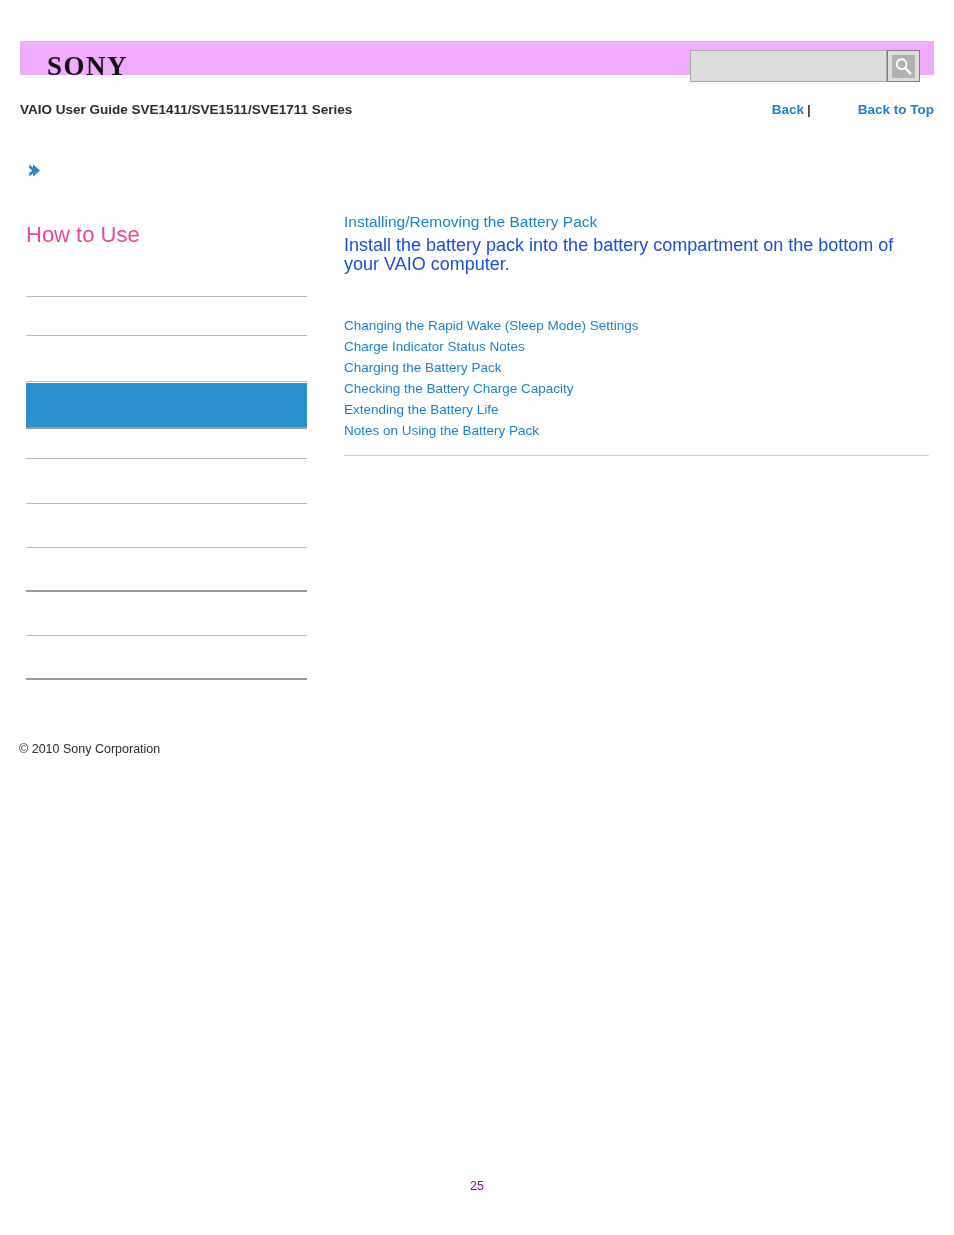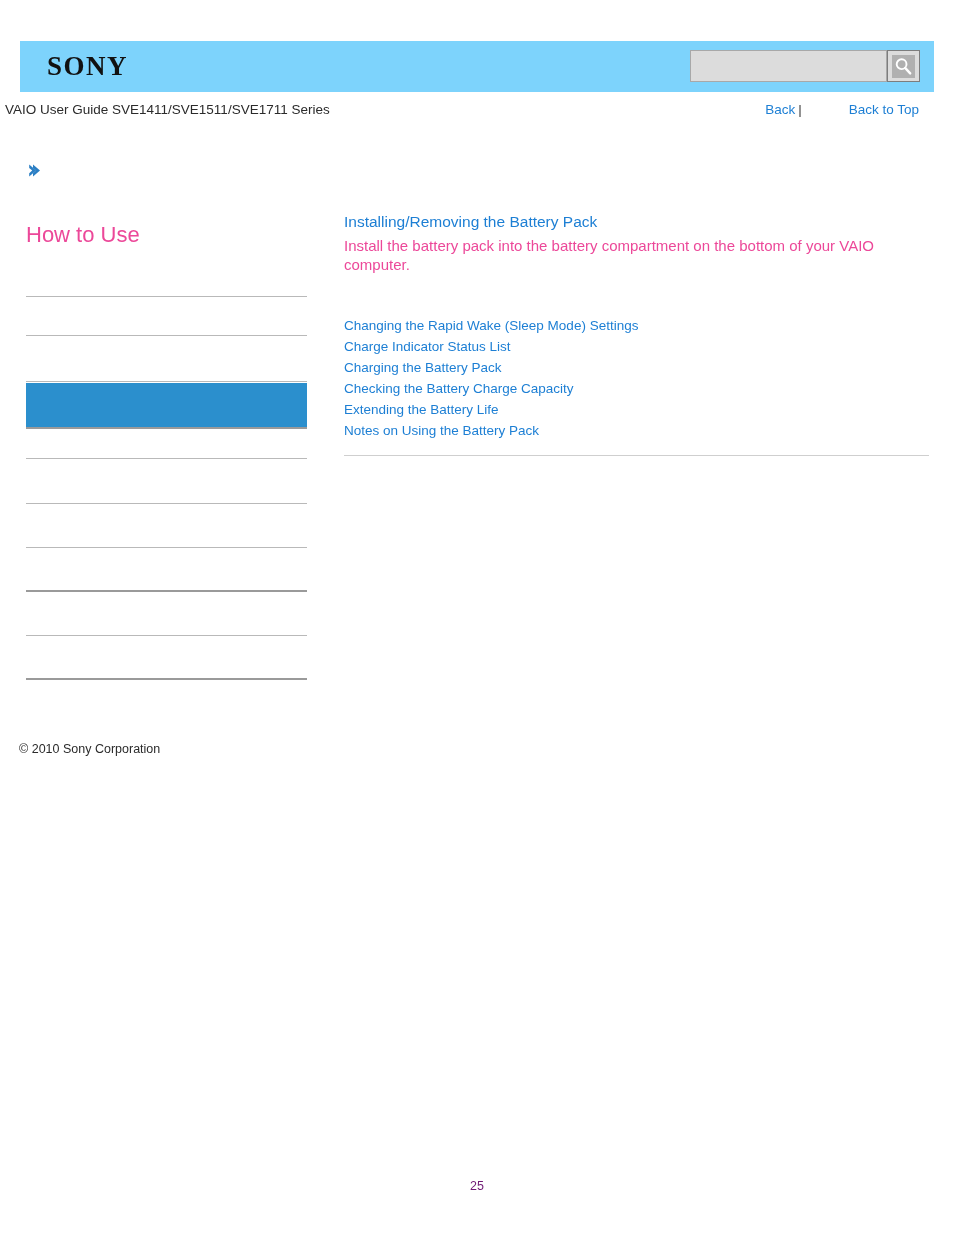--- a/index.html
+++ b/index.html
@@ -24,22 +24,22 @@
     height: 1235px;
     overflow: hidden;
   }
 
   
   .header-bar {
     position: absolute;
     left: 20px;
     top: 41px;
     width: 914px;
-    height: 51px;
-    background: #7dd3fc;
+    height: 34px;
+    background: #f0abfc;
     box-sizing: border-box;
     padding-left: 48px;
   }
   .sony-logo {
     position: absolute;
     left: 27px;
     top: 9px;
     font-family: "Liberation Serif", serif;
     font-weight: bold;
     font-size: 27px;
@@ -91,24 +91,25 @@
   }
   .search-button svg {
     position: absolute;
     left: 2px;
     top: 2px;
   }
 
   
   .title-row {
     position: absolute;
-    left: 5px;
+    left: 20px;
     top: 101px;
     width: 914px;
     height: 20px;
+    font-weight: bold;
   }
   .guide-title {
     position: absolute;
     left: 0;
     top: 0;
     font-size: 13.5px;
     color: #2b2b2b;
     line-height: 18px;
     white-space: nowrap;
   }
@@ -215,22 +216,22 @@
     margin: 0;
     font-weight: normal;
     white-space: nowrap;
   }
   .content-heading a {
     color: #1d7fd4;
     text-decoration: none;
   }
   .content-desc {
     margin: 4px 0 0 0;
-    font-size: 15px;
-    color: #ec4899;
+    font-size: 18px;
+    color: #1d4ed8;
     line-height: 19px;
   }
   .related-list {
     position: absolute;
     left: 0;
     top: 102px;
     width: 585px;
     list-style: none;
     margin: 0;
     padding: 0;
@@ -342,21 +343,21 @@
   <div class="copyright">© 2010 Sony Corporation</div>
 
   <div class="content">
     <h2 class="content-heading">
       <a href="#">Installing/Removing the Battery Pack</a>
     </h2>
     <p class="content-desc">Install the battery pack into the battery compartment on the bottom of your VAIO computer.</p>
 
     <ul class="related-list">
       <li><a href="#">Changing the Rapid Wake (Sleep Mode) Settings</a></li>
-      <li><a href="#">Charge Indicator Status List</a></li>
+      <li><a href="#">Charge Indicator Status Notes</a></li>
       <li><a href="#">Charging the Battery Pack</a></li>
       <li><a href="#">Checking the Battery Charge Capacity</a></li>
       <li><a href="#">Extending the Battery Life</a></li>
       <li><a href="#">Notes on Using the Battery Pack</a></li>
     </ul>
 
     <div class="content-rule"></div>
   </div>
 
   <div class="page-number">25</div>

